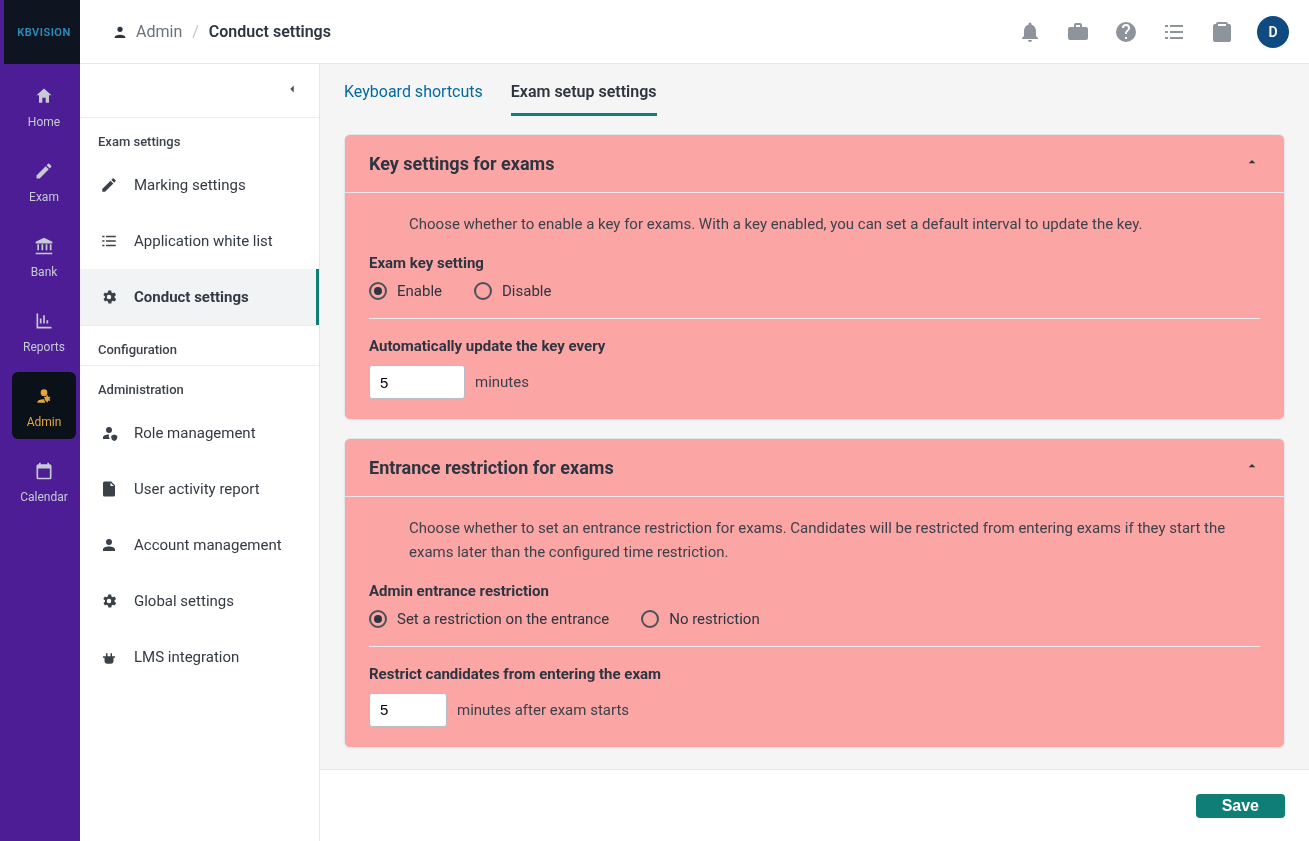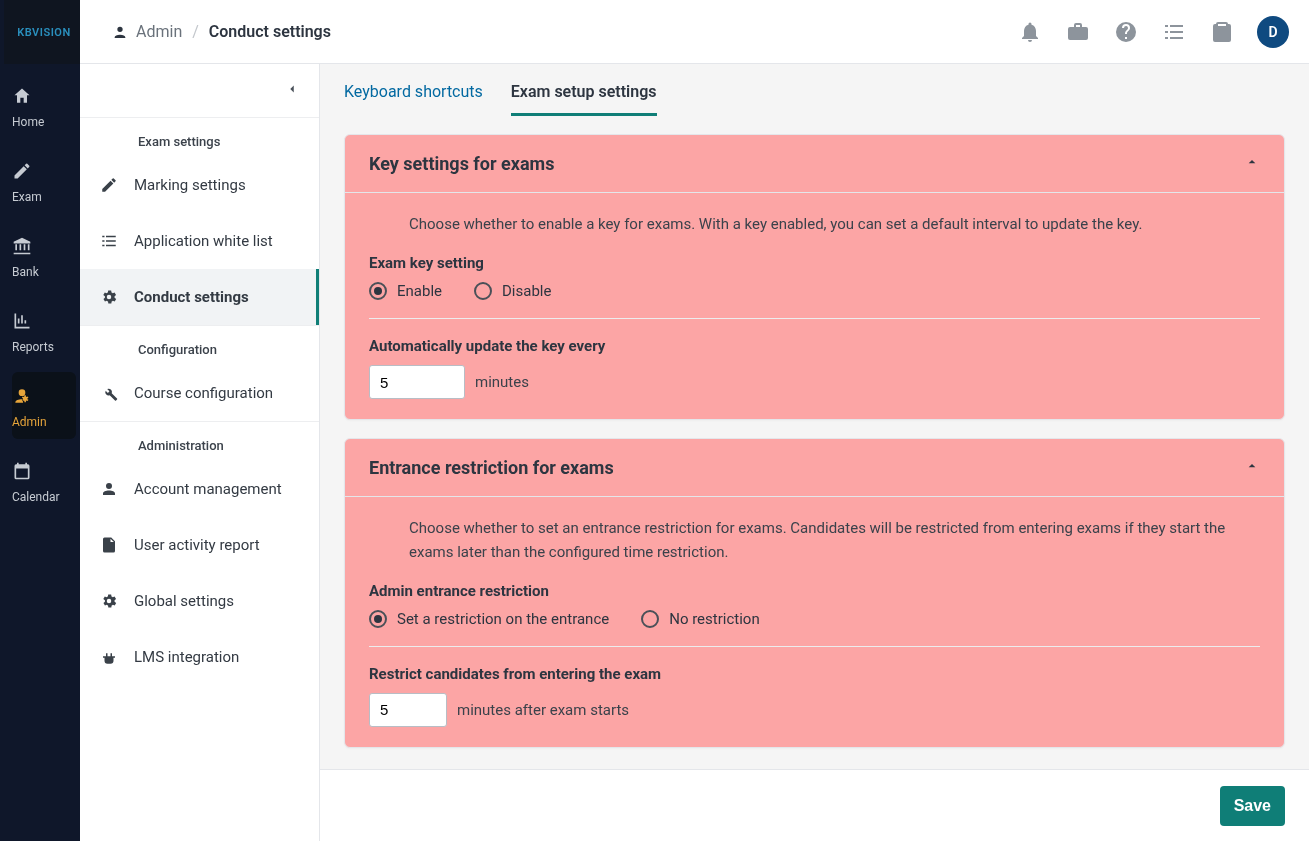--- a/index.html
+++ b/index.html
@@ -11,38 +11,38 @@
       overflow: hidden;
       color: #2d3540;
       font-size: 14px;
     }
 
     
     .icon-strip {
       position: fixed;
       left: 0; top: 0;
       width: 80px; height: 100%;
-      background: #0f172a;
+      background: #4c1d95;
       display: flex;
       flex-direction: column;
       align-items: center;
       padding-left: 8px;
     }
     .logo-box {
       width: 80px; height: 64px;
       background: #0f1520;
       display: flex; align-items: center; justify-content: center;
       color: #2a8fbd;
       font-size: 11px;
       letter-spacing: 0.5px;
       font-weight: 600;
     }
     .nav-item {
       width: 64px;
-      display: flex; flex-direction: column; align-items: flex-start;
+      display: flex; flex-direction: column; align-items: center;
       padding: 14px 0 10px;
       color: #c6cbd2;
       cursor: pointer;
       border-radius: 6px;
       margin-top: 8px;
     }
     .nav-item.active { background: #0b1119; color: #e6a43a; }
     .nav-item .nav-label { font-size: 12px; margin-top: 6px; }
     .nav-item svg { width: 20px; height: 20px; fill: currentColor; }
 
@@ -92,21 +92,20 @@
       display: flex; justify-content: flex-end; align-items: center;
       padding-right: 20px;
       border-bottom: 1px solid #edeef0;
     }
     .collapse-bar svg { width: 14px; height: 14px; fill: #4a515a; }
     .side-group-title {
       padding: 16px 18px 8px;
       font-size: 13px;
       color: #3b424b;
       font-weight: 500;
-      margin-left: 40px;
     }
     .side-divider { height: 1px; background: #edeef0; }
     .side-link {
       display: flex; align-items: center;
       height: 56px;
       padding: 0 20px;
       color: #333a43;
       font-size: 15px;
       cursor: pointer;
       position: relative;
@@ -194,22 +193,22 @@
       background: #fff;
       border-top: 1px solid #e4e6ea;
       display: flex; align-items: center; justify-content: flex-end;
       padding: 0 24px;
     }
     .save-btn {
       background: #0f7e77;
       color: #fff;
       border: none;
       border-radius: 4px;
-      height: 40px;
-      padding: 0 14px;
+      height: 24px;
+      padding: 0 26px;
       font-size: 16px;
       font-weight: 600;
       cursor: pointer;
     }
   </style>
 </head>
 <body>
 
 <div class="icon-strip">
   <div class="logo-box">KBVISION</div>
@@ -316,40 +315,40 @@
   </div>
   <div class="side-link active">
     <svg viewBox="0 0 24 24">
         <path d="M19.4 13a7.5 7.5 0 000-2l2-1.6-2-3.4-2.4 1a7.3 7.3 0 00-1.7-1l-.4-2.6h-4l-.4 2.6c-.6.2-1.2.6-1.7 1l-2.4-1-2 3.4L6.6 11a7.5 7.5 0 000 2l-2 1.6 2 3.4 2.4-1c.5.4 1.1.8 1.7 1l.4 2.6h4l.4-2.6c.6-.2 1.2-.6 1.7-1l2.4 1 2-3.4zm-7.4 2a3 3 0 110-6 3 3 0 010 6z"></path>
       </svg>
     <span>Conduct settings</span>
   </div>
   <div class="side-divider"></div>
 
   <div class="side-group-title">Configuration</div>
-  <div class="side-link">
-    <svg viewBox="0 0 24 24">
-        <path d="M22.7 19.3l-7.1-7.1c.6-1.5.3-3.3-.9-4.5a4.5 4.5 0 00-5.1-.9l3 3-2.1 2.1-3-3a4.5 4.5 0 00.9 5.1c1.2 1.2 3 1.5 4.5.9l7.1 7.1a1 1 0 001.4 0l1.3-1.3a1 1 0 000-1.4z"></path>
-      </svg>
-    <span>Course configuration</span>
-  </div>
   <div class="side-divider"></div>
 
   <div class="side-group-title">Administration</div>
   <div class="side-link">
     <svg viewBox="0 0 24 24">
+        <path d="M12 12a4 4 0 100-8 4 4 0 000 8zm0 2c-4.4 0-8 1.3-8 4v2h9.2A6 6 0 0112 14zm7 0l-4 1.5V18c0 2.2 1.7 4.2 4 4.8 2.3-.6 4-2.6 4-4.8v-2.5z"></path>
+      </svg>
+    <span>Role management</span>
+  </div>
+  <div class="side-link">
+    <svg viewBox="0 0 24 24">
+        <path d="M6 2h9l5 5v13a2 2 0 01-2 2H6a2 2 0 01-2-2V4a2 2 0 012-2zm8 1.5V8h4.5zM12 18l-2-2-2 2-1.4-1.4 2-2-2-2L8 11.2l2 2 2-2 1.4 1.4-2 2 2 2z"></path>
+      </svg>
+    <span>User activity report</span>
+  </div>
+  <div class="side-link">
+    <svg viewBox="0 0 24 24">
         <path d="M12 12a4 4 0 100-8 4 4 0 000 8zm0 2c-4.4 0-8 1.3-8 4v2h16v-2c0-2.7-3.6-4-8-4z"></path>
       </svg>
     <span>Account management</span>
-  </div>
-  <div class="side-link">
-    <svg viewBox="0 0 24 24">
-        <path d="M6 2h9l5 5v13a2 2 0 01-2 2H6a2 2 0 01-2-2V4a2 2 0 012-2zm8 1.5V8h4.5zM12 18l-2-2-2 2-1.4-1.4 2-2-2-2L8 11.2l2 2 2-2 1.4 1.4-2 2 2 2z"></path>
-      </svg>
-    <span>User activity report</span>
   </div>
   <div class="side-link">
     <svg viewBox="0 0 24 24">
         <path d="M19.4 13a7.5 7.5 0 000-2l2-1.6-2-3.4-2.4 1a7.3 7.3 0 00-1.7-1l-.4-2.6h-4l-.4 2.6c-.6.2-1.2.6-1.7 1l-2.4-1-2 3.4L6.6 11a7.5 7.5 0 000 2l-2 1.6 2 3.4 2.4-1c.5.4 1.1.8 1.7 1l.4 2.6h4l.4-2.6c.6-.2 1.2-.6 1.7-1l2.4 1 2-3.4zm-7.4 2a3 3 0 110-6 3 3 0 010 6z"></path>
       </svg>
     <span>Global settings</span>
   </div>
   <div class="side-link">
     <svg viewBox="0 0 24 24">
         <path d="M4 11h4V7h2v4h4V7h2v4h4v2h-2v4a4 4 0 01-4 4h-4a4 4 0 01-4-4v-4H4z"></path>

